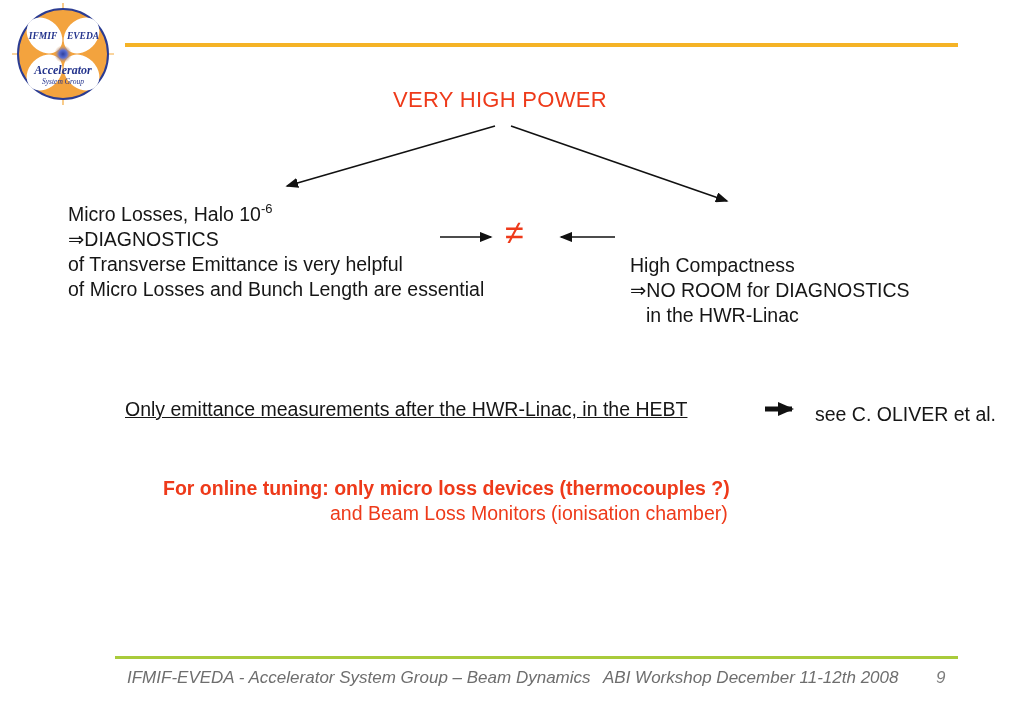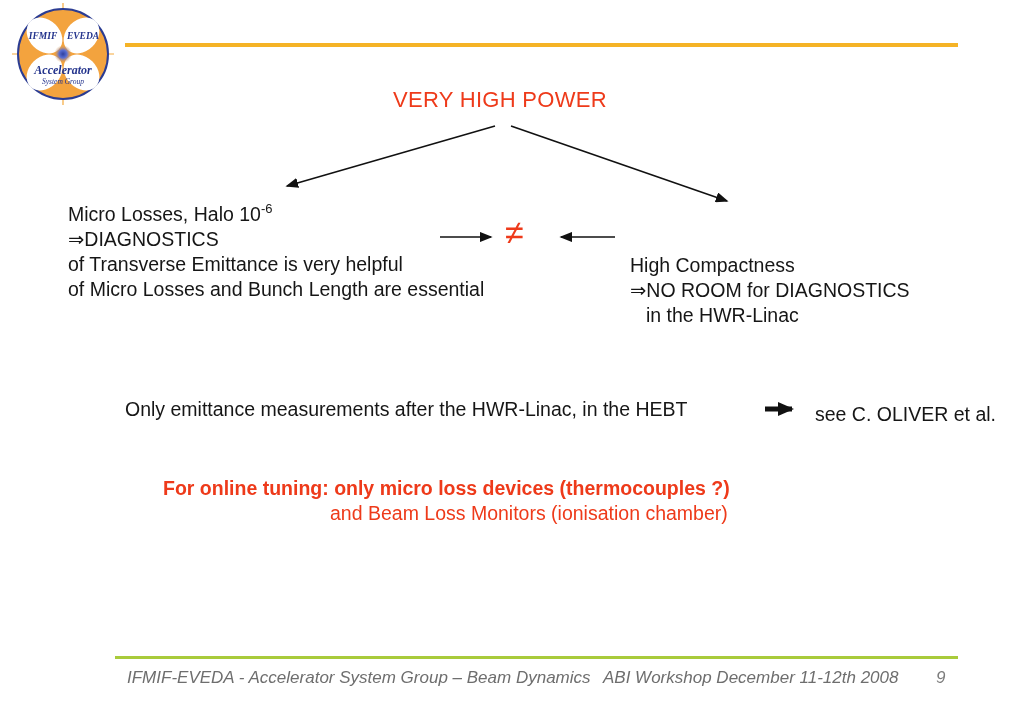--- a/index.html
+++ b/index.html
@@ -33,21 +33,21 @@
   .left-block { left: 68px; top: 196px; }
   .left-block sup { font-size: 13px; }
   .right-block { left: 630px; top: 236px; margin-top: 17px; }
   .right-block .indent { padding-left: 16px; }
   .neq {
     left: 505px; top: 213px;
     font-size: 34px;
     color: #ee3a1a;
     white-space: nowrap;
   }
-  .mid-line { left: 125px; top: 398px; font-size: 19.5px; white-space: nowrap; }
+  .mid-line { left: 125px; top: 398px; font-size: 19.5px; white-space: nowrap; text-decoration: underline; }
   .see-ref  { left: 815px; top: 395px; font-size: 19.5px; white-space: nowrap; margin-top: 8px; }
   .red-note { color: #ee3a1a; font-size: 19.5px; white-space: nowrap; }
   .red-note.l1 { left: 163px; top: 477px; font-weight: bold; }
   .red-note.l2 { left: 330px; top: 502px; }
   .footer-text { font-size: 17px; color: #6e6e6e; white-space: nowrap; font-style: italic; }
   .footer-left  { left: 127px; top: 668px; }
   .footer-right { left: 603px; top: 668px; }
   .footer-page  { left: 936px; top: 668px; color: #7c7c7c; }
   svg.overlay { left: 0; top: 0; pointer-events: none; }
   .logo-wrap { left: 11px; top: 2px; width: 104px; height: 104px; }

